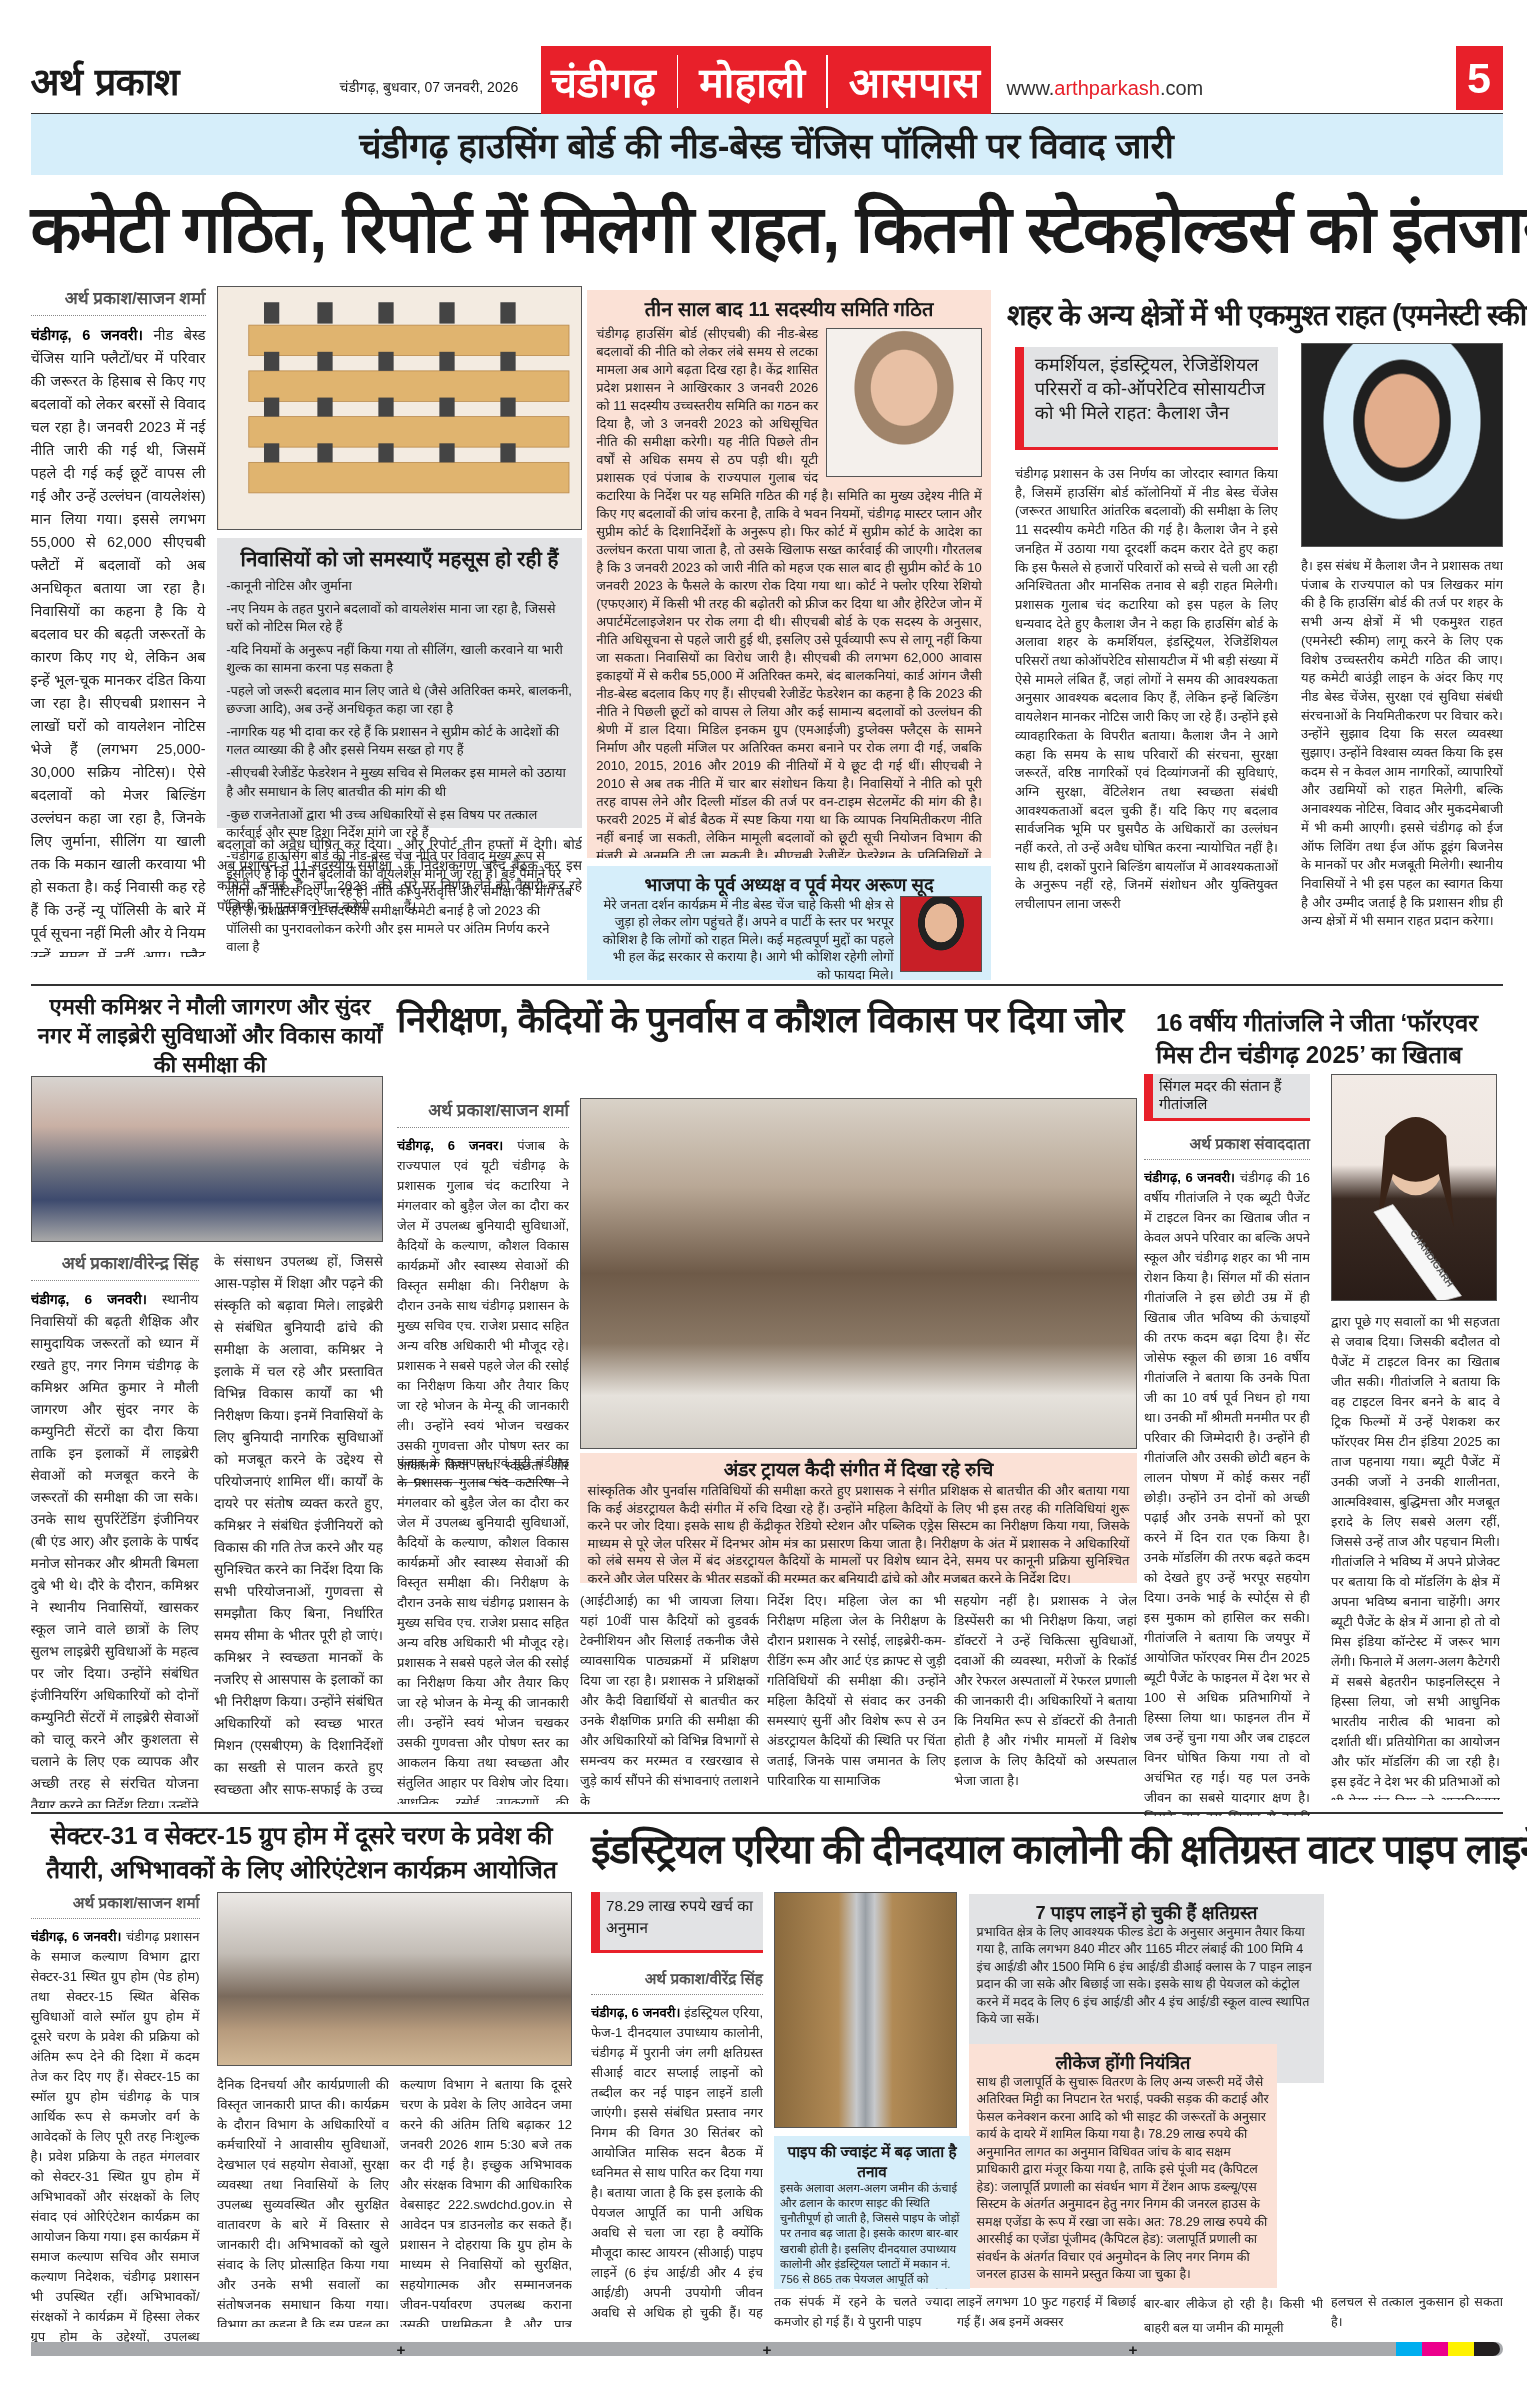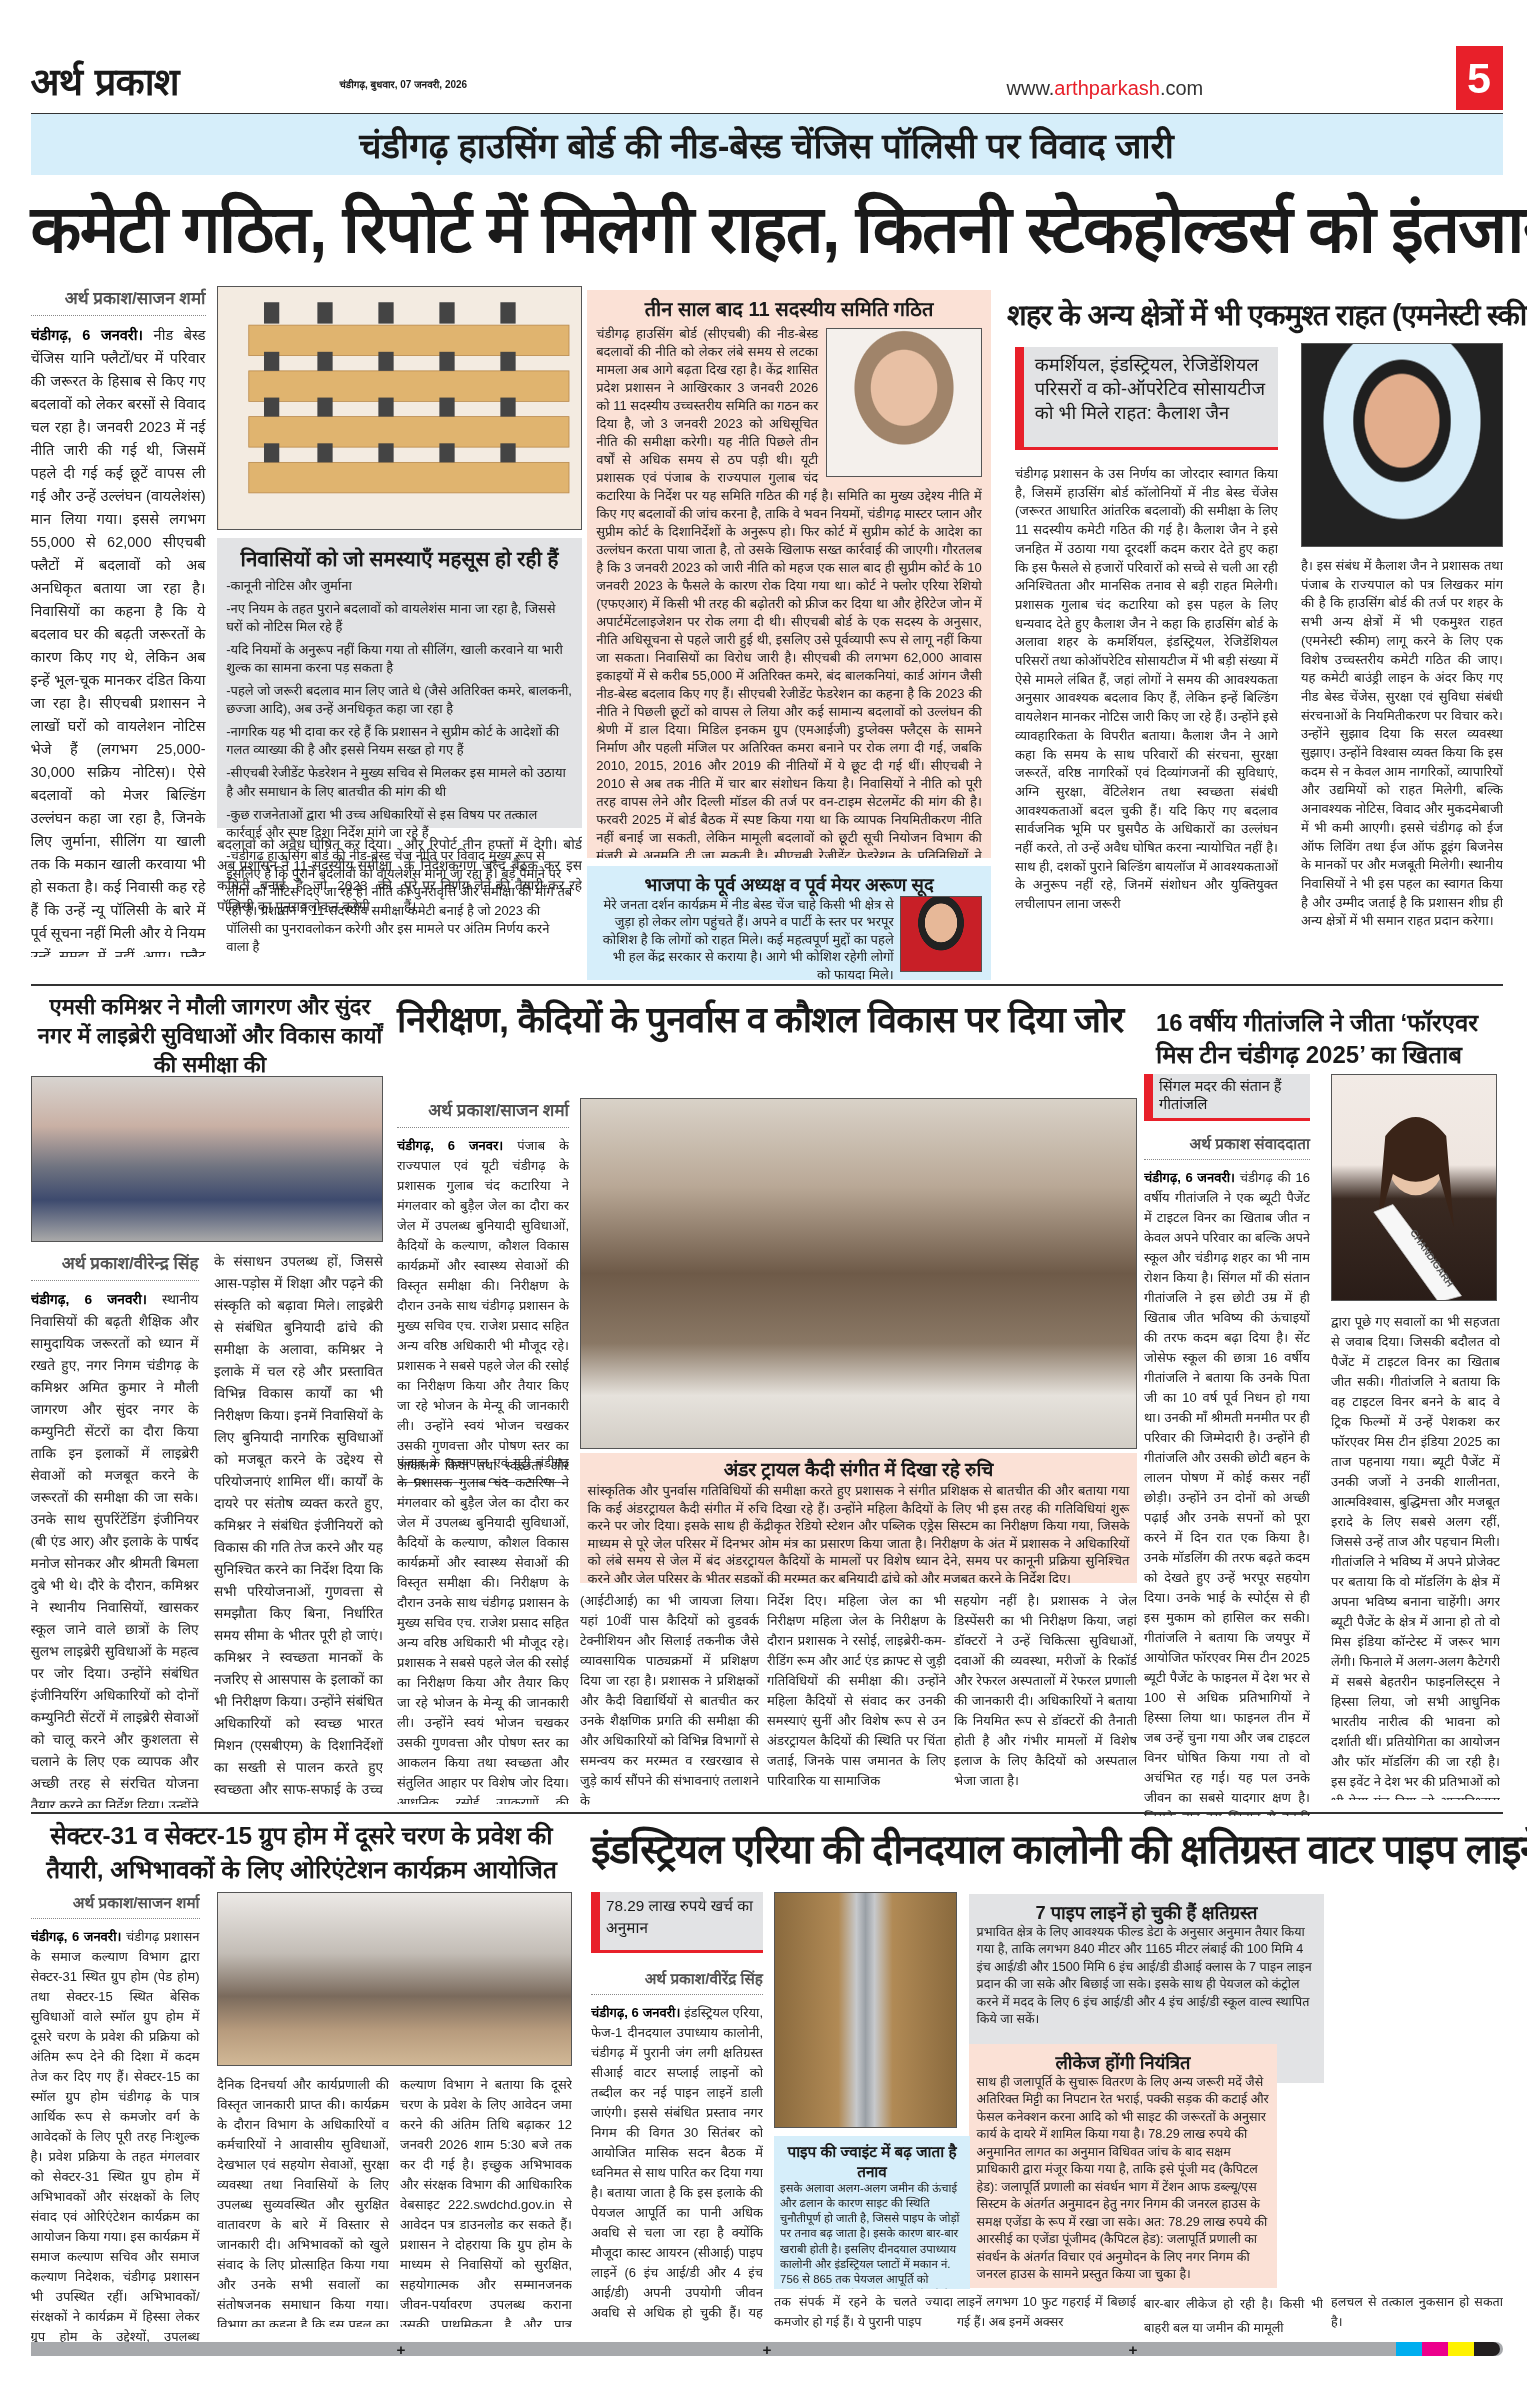--- a/index.html
+++ b/index.html
@@ -1,21 +1,21 @@
 <!DOCTYPE html>
 <html style="font-size:12.2px"><head>
 <meta charset="utf-8">
 <style>
 *{box-sizing:border-box;margin:0;padding:0}
 html,body{width:1527px;height:2401px;background:#fff;overflow:hidden}
 body{font-family:"Liberation Sans","DejaVu Sans",sans-serif;color:#1a1a1a;position:relative}
 .abs{position:absolute}
 .masthead{left:30.5px;top:46px;width:1472px;height:70px;border-bottom:3.1px solid #333}
 .logo{left:0;top:7.6px;font-size:38px;font-weight:bold;font-family:"DejaVu Serif",serif;letter-spacing:-0.8px}
-.dateline{left:309px;top:30.5px;font-size:10px;font-weight:bold}
+.dateline{left:309px;top:30.5px;font-size:14px;font-weight:normal}
 .redbox{left:510px;top:0;width:450px;height:70px;background:#e8202a;display:flex;align-items:center;justify-content:space-around;color:#fff;font-size:41px;font-weight:bold}
 .redbox span.sep{width:1.5px;height:53px;background:#fff}
 .website{left:976px;top:30.5px;font-size:20px;color:#333}
 .website .r{color:#e8202a}
 .pageno{left:1425px;top:0;width:47px;height:64px;background:#e8202a;color:#fff;font-size:43px;font-weight:bold;text-align:center;line-height:64px}
 .kicker{left:30.5px;top:114px;width:1472px;height:61px;background:#d6eefa;display:flex;align-items:center;justify-content:center;font-size:35px;font-weight:bold}
 .main-head{left:30.5px;top:183px;width:1472px;height:92px;font-size:66px;font-weight:bold;line-height:92px;white-space:nowrap;letter-spacing:-1.5px;text-align:center}
 .byline{font-size:17px;color:#555;font-weight:bold;text-align:right;padding-bottom:6.1px;border-bottom:1.5px dotted #888;margin-bottom:7.6px}
 .body{font-size:14.5px;line-height:23px;text-align:justify;color:#222}
 .body b{font-weight:bold;color:#000}
@@ -30,20 +30,27 @@
 ul.list li{margin-bottom:4.6px}
 .footer-bar{left:30.5px;top:2342px;width:1472px;height:13.7px;background:#a7a9ac;border-radius:0 6.9px 6.9px 0}
 .cmyk{position:absolute;top:0;width:26px;height:13.7px}
 </style>
 </head>
 <body>
 
 <div class="abs masthead">
   <div class="abs logo">अर्थ प्रकाश</div>
   <div class="abs dateline">चंडीगढ़, बुधवार, 07 जनवरी, 2026</div>
+  <div class="abs redbox">
+    <span>चंडीगढ़</span>
+    <span class="sep"></span>
+    <span>मोहाली</span>
+    <span class="sep"></span>
+    <span>आसपास</span>
+  </div>
   <div class="abs website"><span>www.</span><span class="r">arthparkash</span><span>.com</span></div>
   <div class="abs pageno">5</div>
 </div>
 
 <div class="abs kicker">चंडीगढ़ हाउसिंग बोर्ड की नीड-बेस्ड चेंजिस पॉलिसी पर विवाद जारी</div>
 <div class="abs main-head">कमेटी गठित, रिपोर्ट में मिलेगी राहत, कितनी स्टेकहोल्डर्स को इंतजार</div>
 
 <div class="abs" style="left:30.5px;top:286px;width:175px;">
   <div class="byline">अर्थ प्रकाश/साजन शर्मा</div>
   <div class="body" style="height:633px;overflow:hidden"><b>चंडीगढ़, 6 जनवरी।</b> <span>नीड बेस्ड चेंजिस यानि फ्लैटों/घर में परिवार की जरूरत के हिसाब से किए गए बदलावों को लेकर बरसों से विवाद चल रहा है। जनवरी 2023 में नई नीति जारी की गई थी, जिसमें पहले दी गई कई छूटें वापस ली गई और उन्हें उल्लंघन (वायलेशंस) मान लिया गया। इससे लगभग 55,000 से 62,000 सीएचबी फ्लैटों में बदलावों को अब अनधिकृत बताया जा रहा है। निवासियों का कहना है कि ये बदलाव घर की बढ़ती जरूरतों के कारण किए गए थे, लेकिन अब इन्हें भूल-चूक मानकर दंडित किया जा रहा है। सीएचबी प्रशासन ने लाखों घरों को वायलेशन नोटिस भेजे हैं (लगभग 25,000-30,000 सक्रिय नोटिस)। ऐसे बदलावों को मेजर बिल्डिंग उल्लंघन कहा जा रहा है, जिनके लिए जुर्माना, सीलिंग या खाली तक कि मकान खाली करवाया भी हो सकता है। कई निवासी कह रहे हैं कि उन्हें न्यू पॉलिसी के बारे में पूर्व सूचना नहीं मिली और ये नियम उन्हें समझ में नहीं आए। फ्लैट मालिक मुद्दों के विरोध में लामबंद हैं और पॉलिसी वापस लेने की मांग कर रहे हैं। रेजिडेंट्स वेलफेयर एसोसिएशन ने प्रशासन से नीड-बेस्ड पॉलिसी को पुनः समीक्षा करने का आग्रह किया है। निवासियों का कहना है कि पॉलिसी ने पुराने करारों/छूटों को मान्य नहीं किया और बहुत से मौजूदा</span></div>

